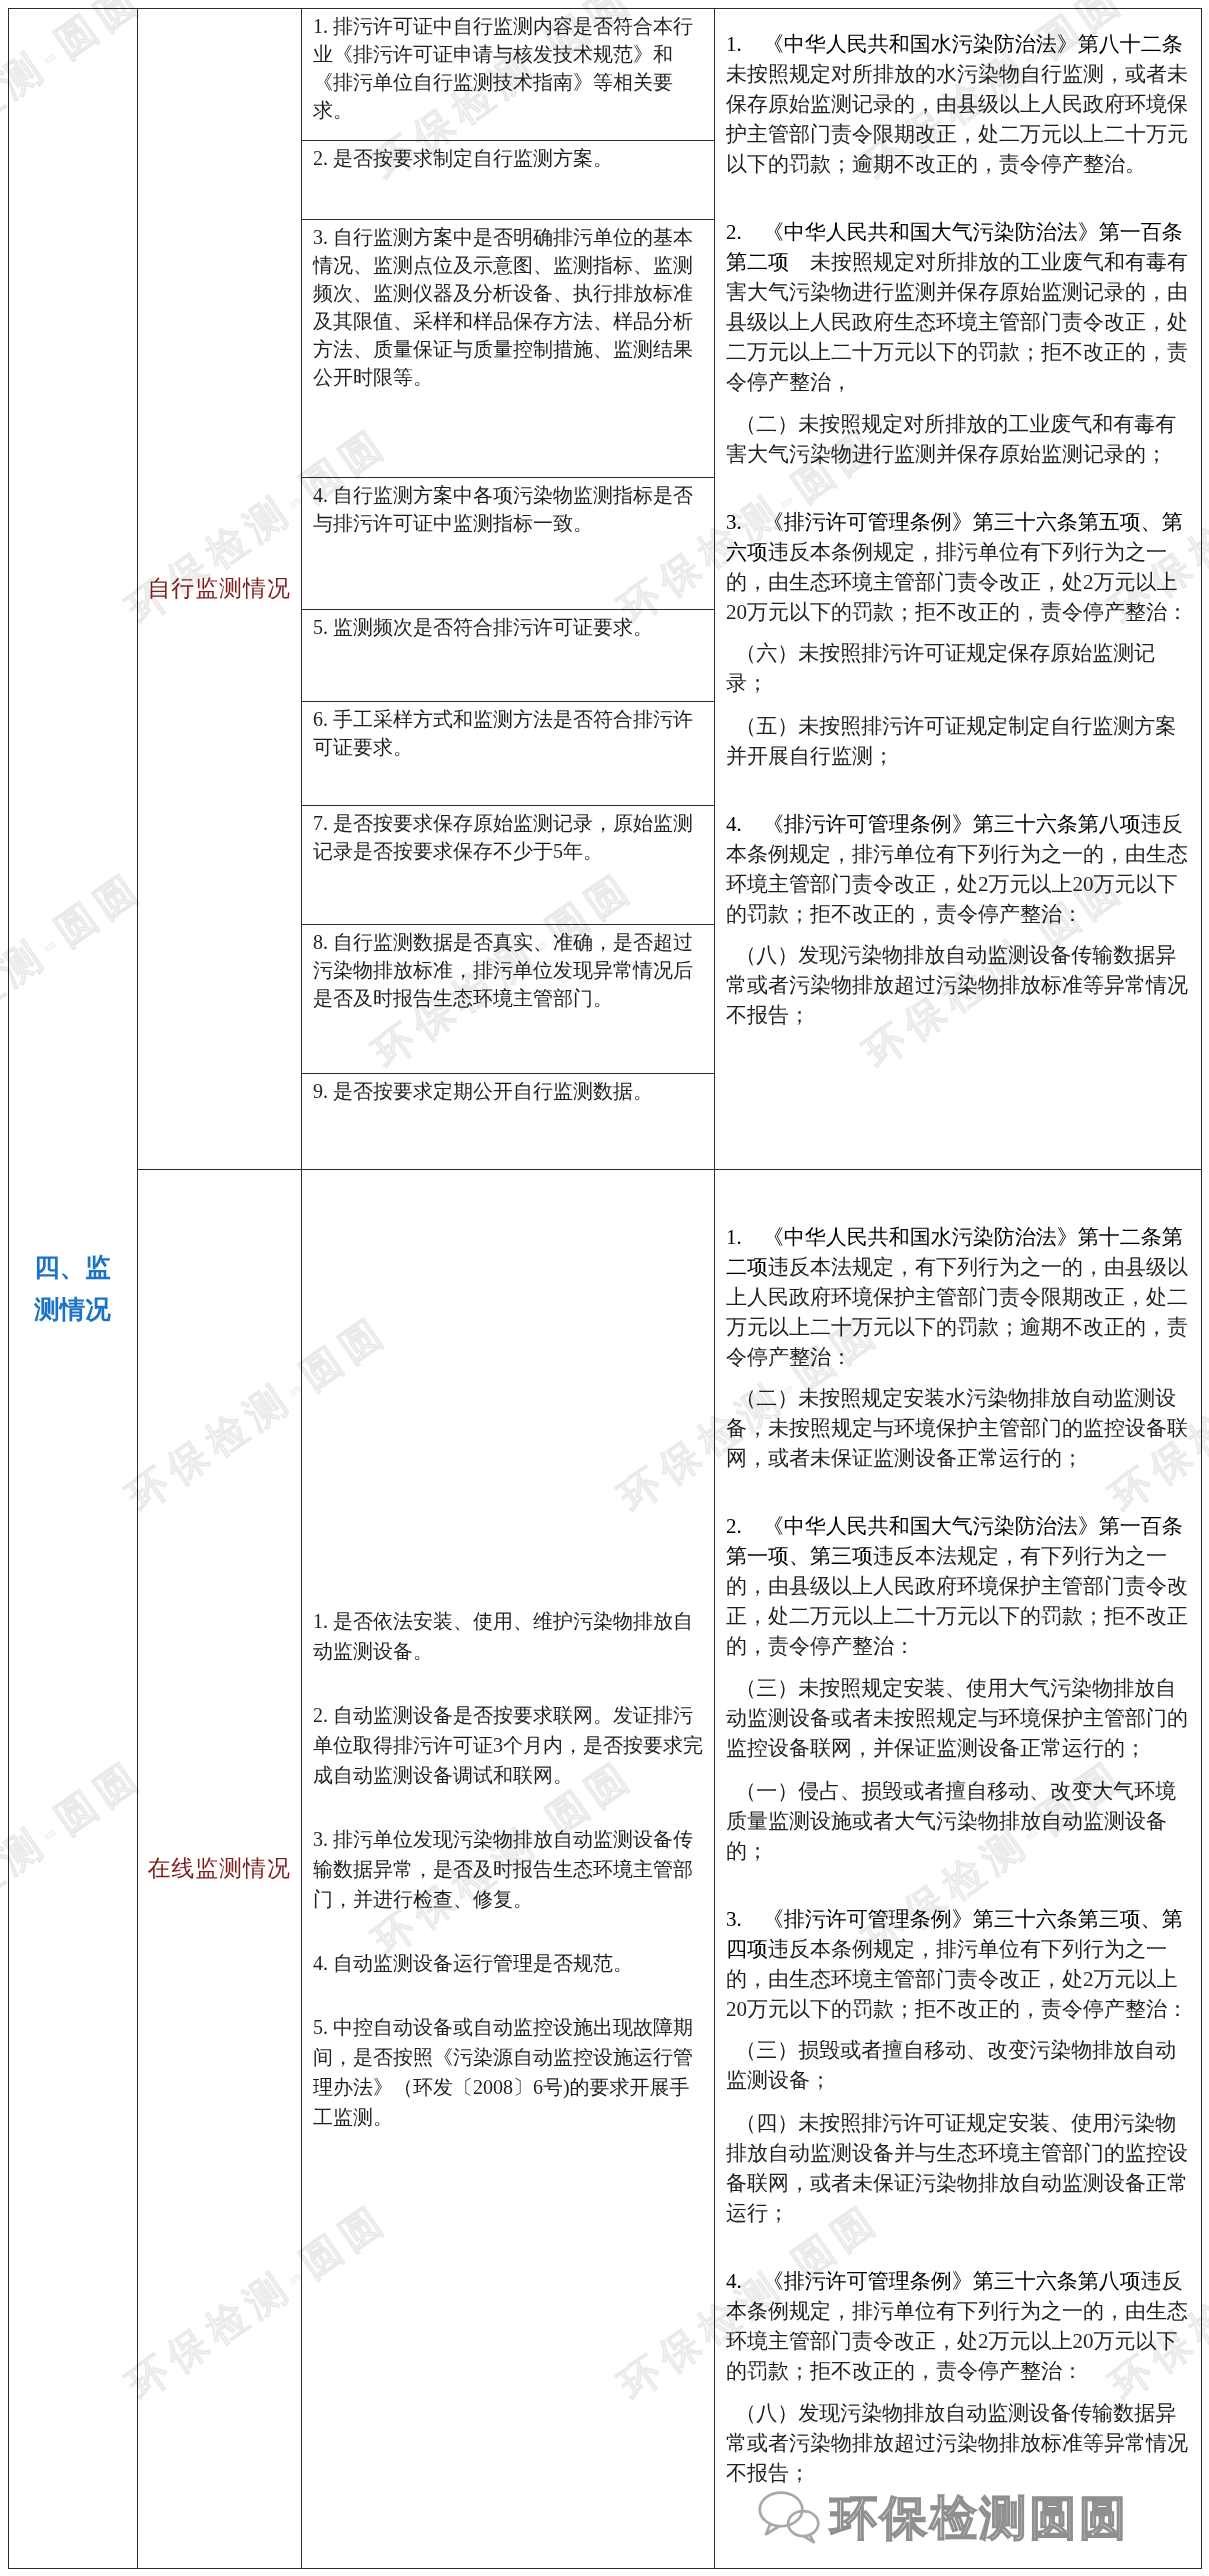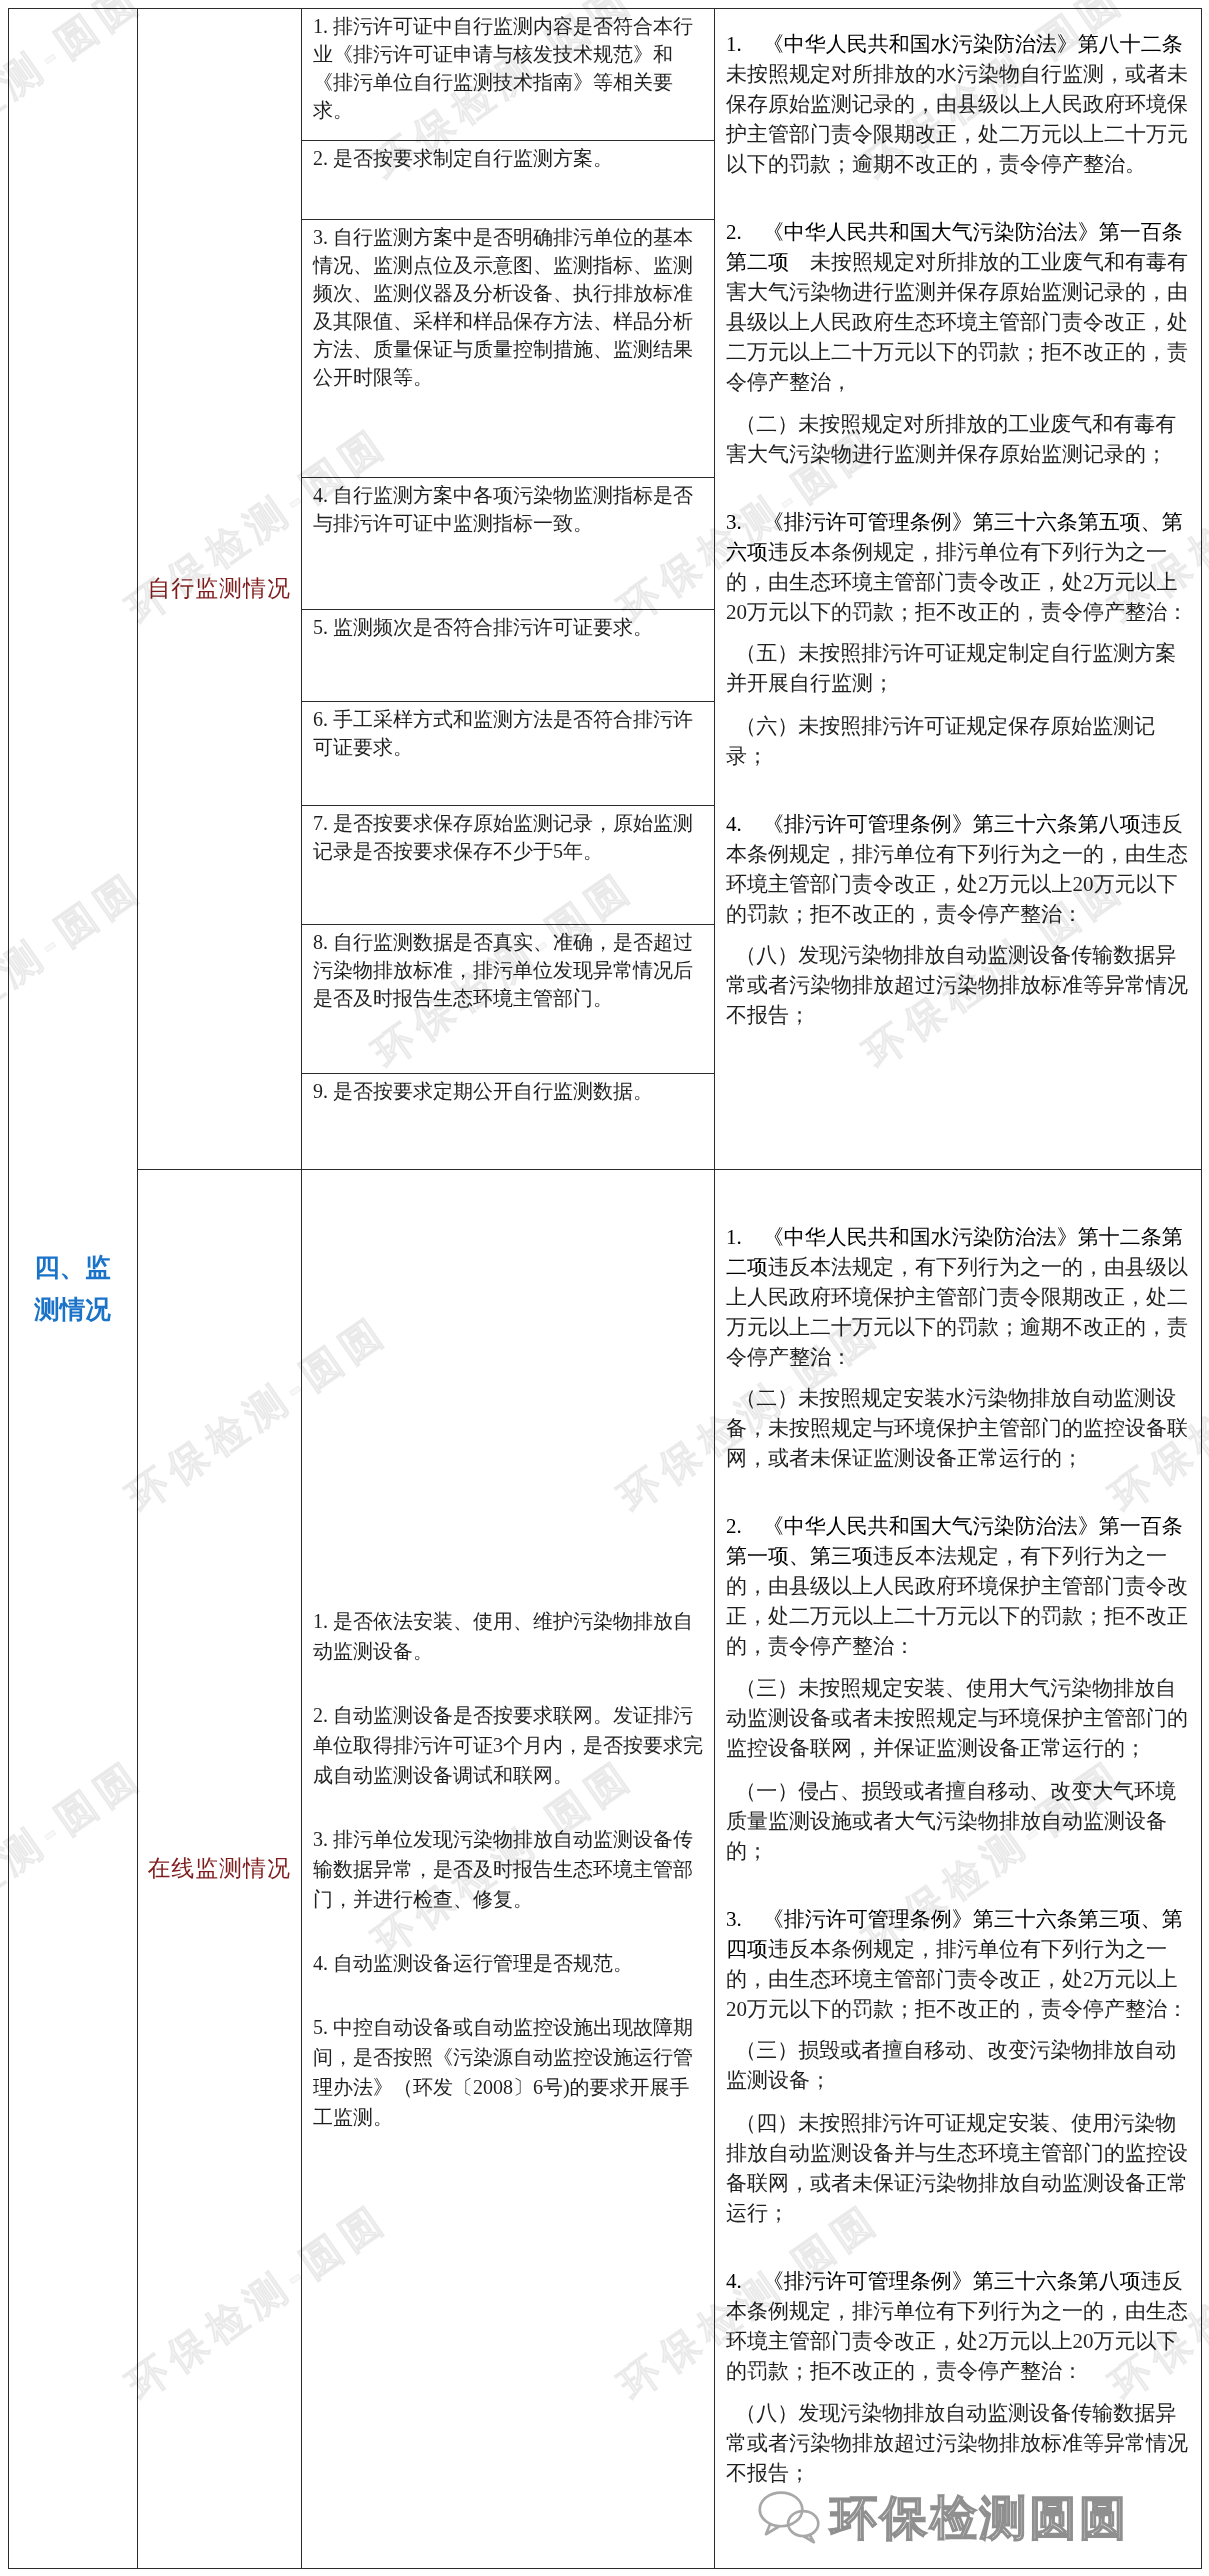--- a/index.html
+++ b/index.html
@@ -132,22 +132,22 @@
           </div>
       </div>
 
       <div class="col-legal">
         <p class="legal-major"><span class="legal-ref">1.　《中华人民共和国水污染防治法》第八十二条</span><span>　未按照规定对所排放的水污染物自行监测，或者未保存原始监测记录的，由县级以上人民政府环境保护主管部门责令限期改正，处二万元以上二十万元以下的罚款；逾期不改正的，责令停产整治。</span></p>
 
         <p class="legal-major"><span class="legal-ref">2.　《中华人民共和国大气污染防治法》第一百条第二项</span><span>　未按照规定对所排放的工业废气和有毒有害大气污染物进行监测并保存原始监测记录的，由县级以上人民政府生态环境主管部门责令改正，处二万元以上二十万元以下的罚款；拒不改正的，责令停产整治，</span></p>
         <p class="legal-sub">（二）未按照规定对所排放的工业废气和有毒有害大气污染物进行监测并保存原始监测记录的；</p>
 
         <p class="legal-major"><span class="legal-ref">3.　《排污许可管理条例》第三十六条第五项、第六项</span><span>违反本条例规定，排污单位有下列行为之一的，由生态环境主管部门责令改正，处2万元以上20万元以下的罚款；拒不改正的，责令停产整治：</span></p>
+        <p class="legal-sub">（六）未按照排污许可证规定保存原始监测记录；</p>
         <p class="legal-sub">（五）未按照排污许可证规定制定自行监测方案并开展自行监测；</p>
-        <p class="legal-sub">（六）未按照排污许可证规定保存原始监测记录；</p>
 
         <p class="legal-major"><span class="legal-ref">4.　《排污许可管理条例》第三十六条第八项</span><span>违反本条例规定，排污单位有下列行为之一的，由生态环境主管部门责令改正，处2万元以上20万元以下的罚款；拒不改正的，责令停产整治：</span></p>
         <p class="legal-sub">（八）发现污染物排放自动监测设备传输数据异常或者污染物排放超过污染物排放标准等异常情况不报告；</p>
       </div>
     </div>
 
     <div class="big-row r2">
       <div class="col-section">
         <div class="section-label">在线监测情况</div>
       </div>

